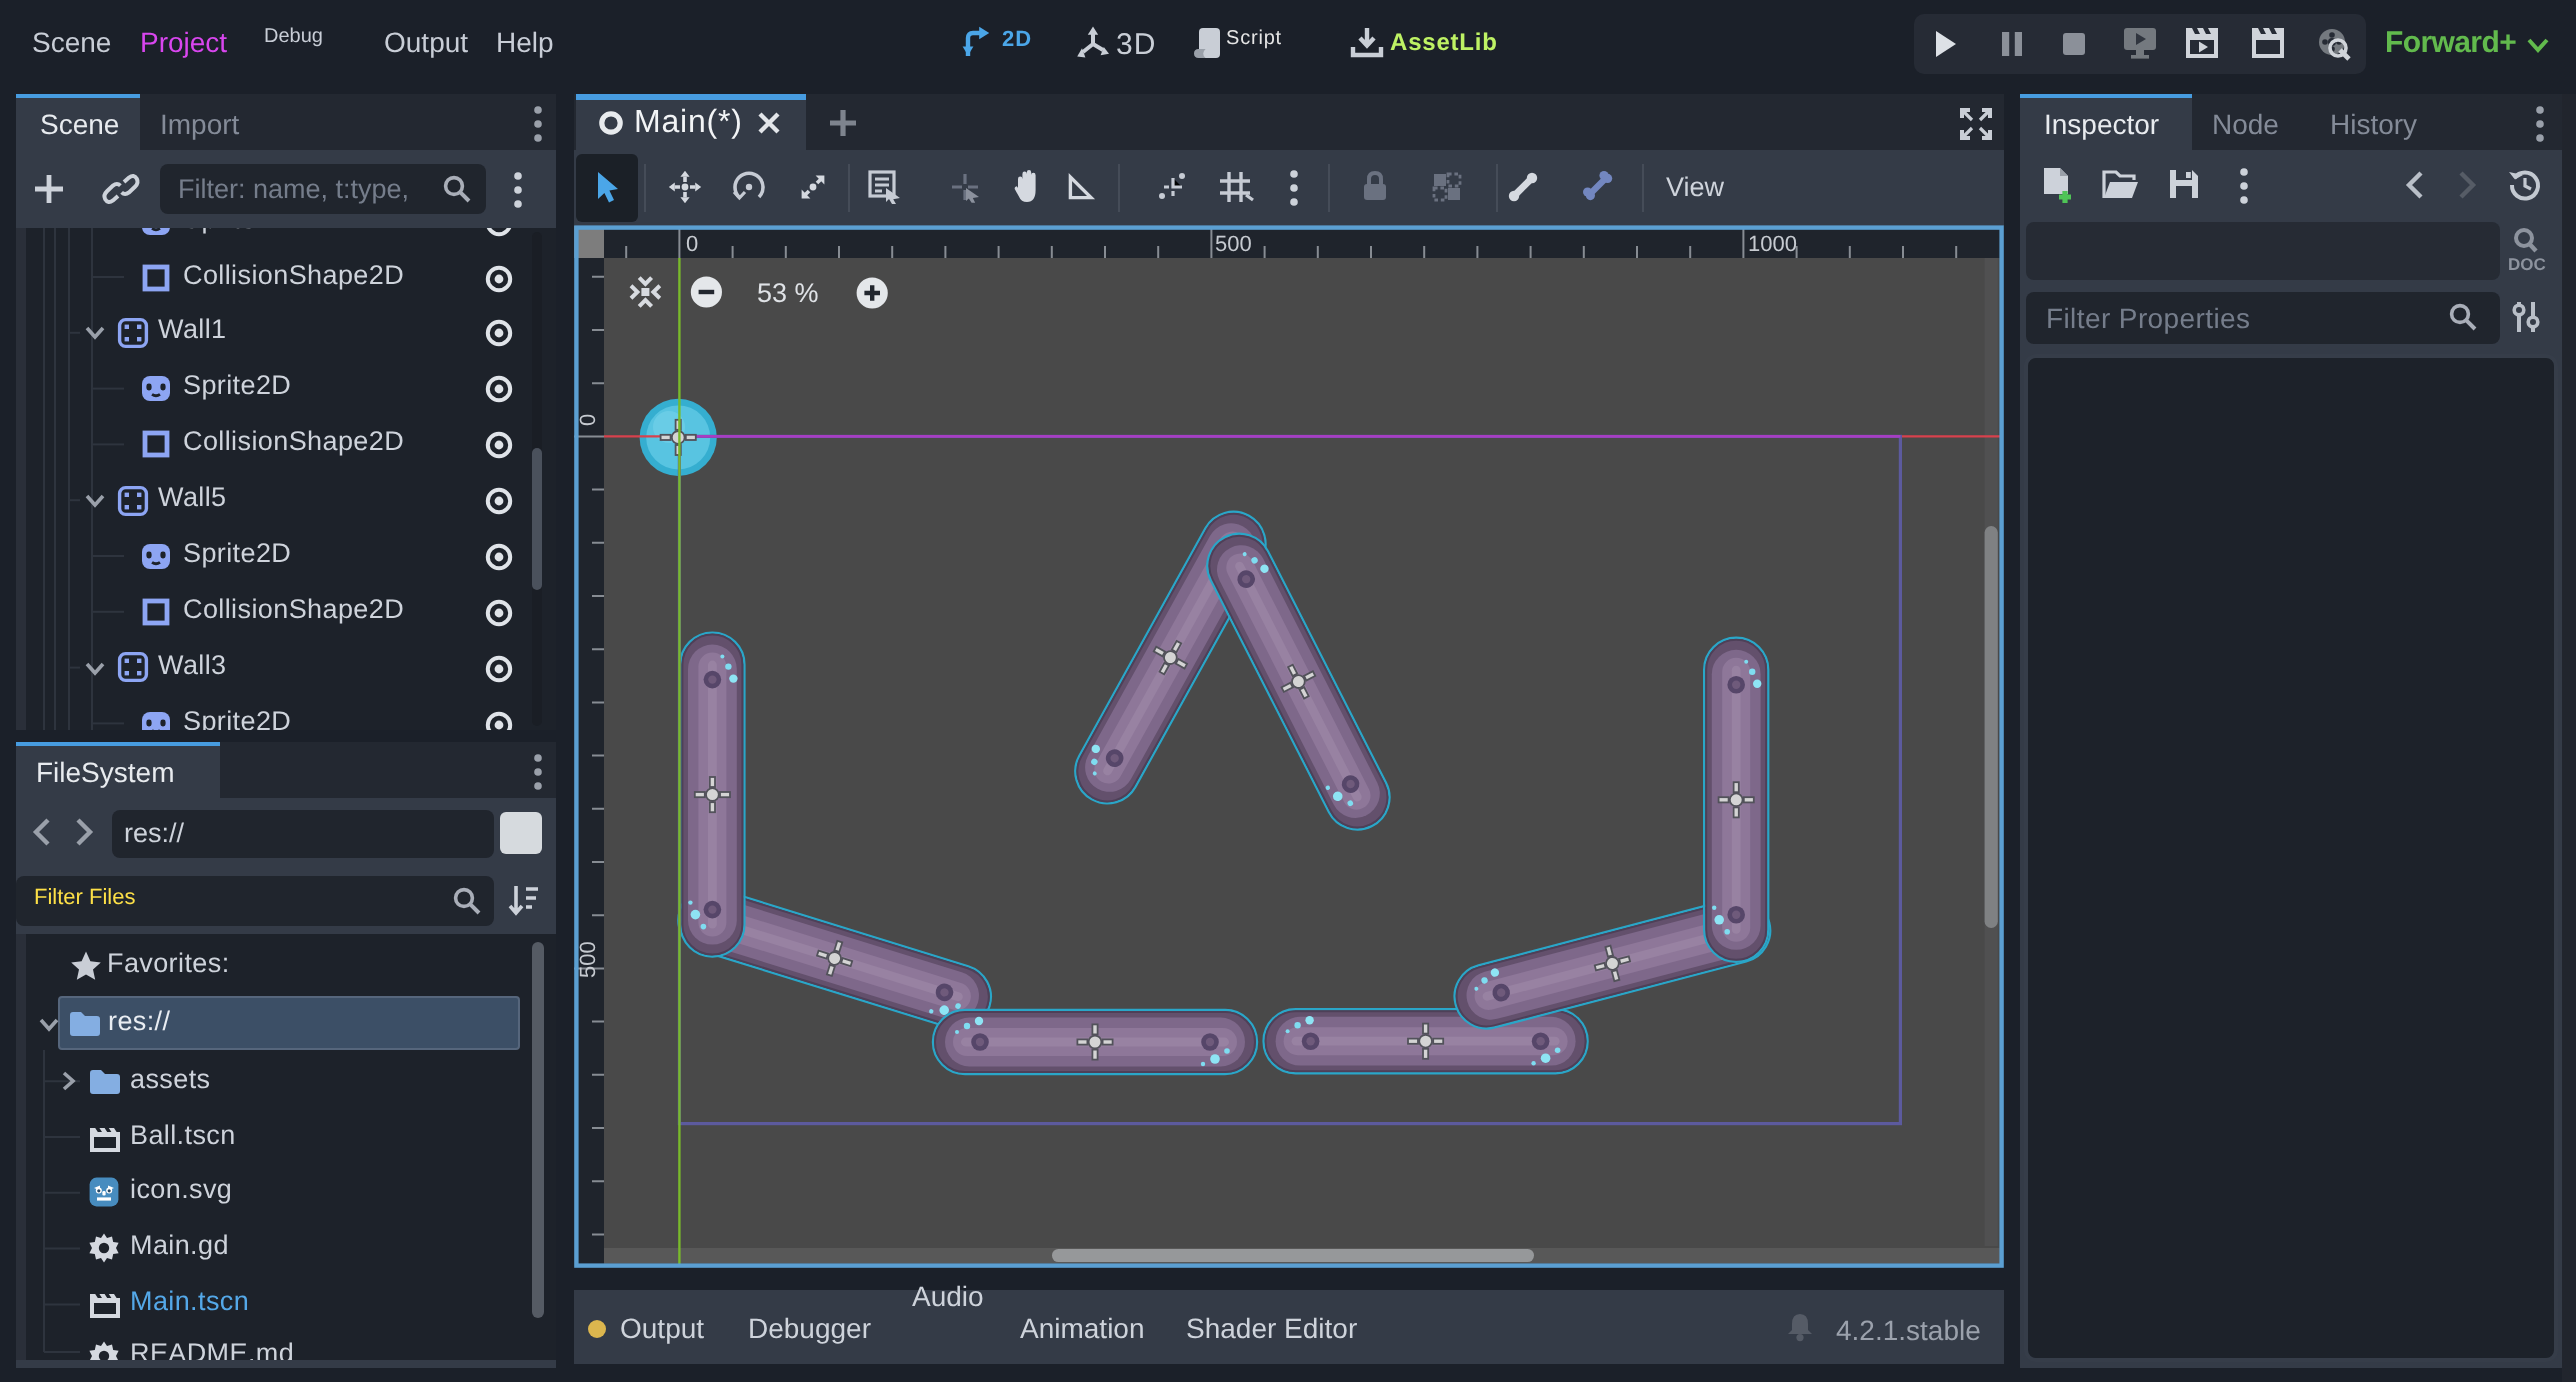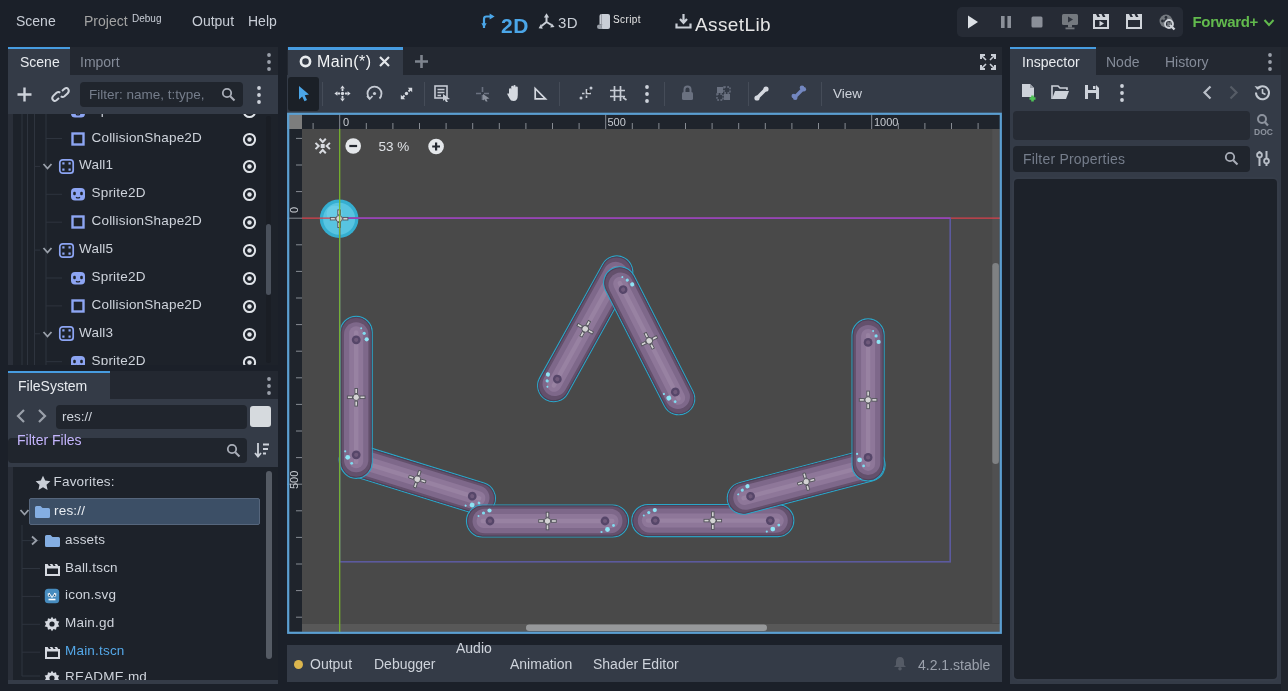--- a/index.html
+++ b/index.html
@@ -7,49 +7,49 @@
 #app{position:relative;width:1288px;height:498px;background:#1b2029;color:#ced3db}
 .abs{position:absolute}
 .txt{position:absolute;white-space:nowrap}
 svg{position:absolute;overflow:visible}
 </style>
 </head>
 <body>
 <div id="app">
 
 <div class="txt" style="left:16px;top:13px;font-size:14px;color:#c8cdd6">Scene</div>
-<div class="txt" style="left:84px;top:13px;font-size:14px;color:#a3a3a3">Project</div>
+<div class="txt" style="left:70px;top:13px;font-size:14px;color:#d946ef">Project</div>
 <div class="txt" style="left:132px;top:13px;font-size:10px;color:#c8cdd6">Debug</div>
 <div class="txt" style="left:192px;top:13px;font-size:14px;color:#c8cdd6">Output</div>
 <div class="txt" style="left:248px;top:13px;font-size:14px;color:#c8cdd6">Help</div>
 
 <svg style="left:481px;top:13px" width="17" height="17" viewBox="0 0 17 17">
       <path d="M3 15 L3 6 Q3 3.5 5.5 3.5 L10 3.5" fill="none" stroke="#4ba6e8" stroke-width="2.2"></path>
       <path d="M8.6 0.4 L13.6 3.5 L8.6 6.6 Z" fill="#4ba6e8"></path>
       <path d="M0.3 10.2 L3 14.8 L5.7 10.2 Z" fill="#4ba6e8"></path>
     </svg>
-<div class="txt" style="left:501px;top:14px;font-size:21px;letter-spacing:0.5px;font-weight:bold;color:#4ba6e8">2D</div>
+<div class="txt" style="left:501px;top:14px;font-size:11px;letter-spacing:0.5px;font-weight:bold;color:#4ba6e8">2D</div>
 <svg style="left:538px;top:13px" width="17" height="17" viewBox="0 0 17 17">
       <path d="M8.5 9 L8.5 3.5 M8.5 9 L3.5 13 M8.5 9 L13.5 12" fill="none" stroke="#c9ced6" stroke-width="2"></path>
       <path d="M5.9 4.4 L8.5 0.2 L11.1 4.4 Z" fill="#c9ced6"></path>
       <path d="M4.7 15.8 L0.6 15.3 L3 11.1 Z" fill="#c9ced6"></path>
       <path d="M12.3 14.6 L16.5 13.9 L13.9 10.5 Z" fill="#c9ced6"></path>
     </svg>
 <div class="txt" style="left:558px;top:14px;font-size:15px;letter-spacing:0.5px;font-weight:normal;color:#c9ced6">3D</div>
 <svg style="left:596px;top:13px" width="15" height="17" viewBox="0 0 15 17">
       <path d="M5.5 1 L12 1 Q14 1 14 3 L14 14 Q14 16 12 16 L5.5 16 Z" fill="#c9ced6"></path>
       <path d="M5.5 1 Q3.5 1 3.5 3 L3.5 11.5 L5.5 11.5 Z" fill="#c9ced6"></path>
       <path d="M1 13.8 Q1 11.5 3.3 11.5 L6.8 11.5 Q5.6 12.6 5.6 13.8 Q5.6 15.4 6.8 16 L3.3 16 Q1 16 1 13.8 Z" fill="#9aa0a9"></path>
     </svg>
 <div class="txt" style="left:613px;top:14px;font-size:10px;letter-spacing:0.4px;font-weight:normal;color:#e5e5e5">Script</div>
 <svg style="left:675px;top:13px" width="17" height="17" viewBox="0 0 17 17">
       <path d="M8.5 1 L8.5 9 M5 6 L8.5 9.8 L12 6" fill="none" stroke="#c9ced6" stroke-width="2.2"></path>
       <path d="M1.5 10.5 L1.5 14.5 L15.5 14.5 L15.5 10.5" fill="none" stroke="#c9ced6" stroke-width="2.2"></path>
     </svg>
-<div class="txt" style="left:695px;top:14px;font-size:19px;letter-spacing:0.4px;font-weight:normal;color:#e5e5e5">AssetLib</div>
+<div class="txt" style="left:695px;top:14px;font-size:12px;letter-spacing:0.4px;font-weight:bold;color:#bef264">AssetLib</div>
 
 <div class="abs" style="left:957px;top:7px;width:226px;height:30px;background:#262b35;border-radius:5px"></div>
 <svg style="left:965px;top:14px" width="15" height="16" viewBox="0 0 15 16">
       <path d="M3 1.5 L13 8 L3 14.5 Z" fill="#dde1e6"></path>
     </svg>
 <svg style="left:999px;top:15px" width="14" height="14" viewBox="0 0 14 14">
       <rect x="2" y="1" width="3.6" height="12" fill="#8b9099"></rect>
       <rect x="8.4" y="1" width="3.6" height="12" fill="#8b9099"></rect>
     </svg>
 <svg style="left:1030px;top:15px" width="14" height="14" viewBox="0 0 14 14">
@@ -261,21 +261,21 @@
       <path d="M9 2 L3 8 L9 14" fill="none" stroke="#9aa0aa" stroke-width="2.2"></path>
     </svg>
 <svg style="left:36px;top:408px" width="12" height="16" viewBox="0 0 12 16">
       <path d="M3 2 L9 8 L3 14" fill="none" stroke="#9aa0aa" stroke-width="2.2"></path>
     </svg>
 <div class="abs" style="left:56px;top:405px;width:191px;height:24px;background:#20252d;border-radius:4px"></div>
 <div class="txt" style="left:62px;top:409px;font-size:13.5px;color:#ced3db">res://</div>
 <div class="abs" style="left:250px;top:406px;width:21px;height:21px;background:#d6dade;border-radius:3px"></div>
 
 <div class="abs" style="left:8px;top:438px;width:239px;height:25px;background:#20252d;border-radius:4px"></div>
-<div class="txt" style="left:17px;top:432px;font-size:14px;color:#c4b5fd">Filter Files</div>
+<div class="txt" style="left:17px;top:443px;font-size:11px;color:#fde047">Filter Files</div>
 <svg style="left:226px;top:443px" width="15" height="15" viewBox="0 0 15 15">
       <circle cx="6" cy="6" r="4.2" fill="none" stroke="#a9aeb8" stroke-width="1.8"></circle>
       <path d="M9.2 9.2 L13.5 13.5" stroke="#a9aeb8" stroke-width="2"></path>
     </svg>
 <svg style="left:253px;top:441px" width="18" height="18" viewBox="0 0 18 18">
       <path d="M5 2 L5 15 M2 12 L5 15.5 L8 12" fill="none" stroke="#cdd2da" stroke-width="1.8"></path>
       <path d="M10 3.5 L16 3.5 M10 8 L15 8 M10 12.5 L13 12.5" stroke="#cdd2da" stroke-width="1.8"></path>
     </svg>
 
 <div class="abs" id="fstree" style="left:8px;top:467px;width:270px;height:213px;background:#1d222a;overflow:hidden">

